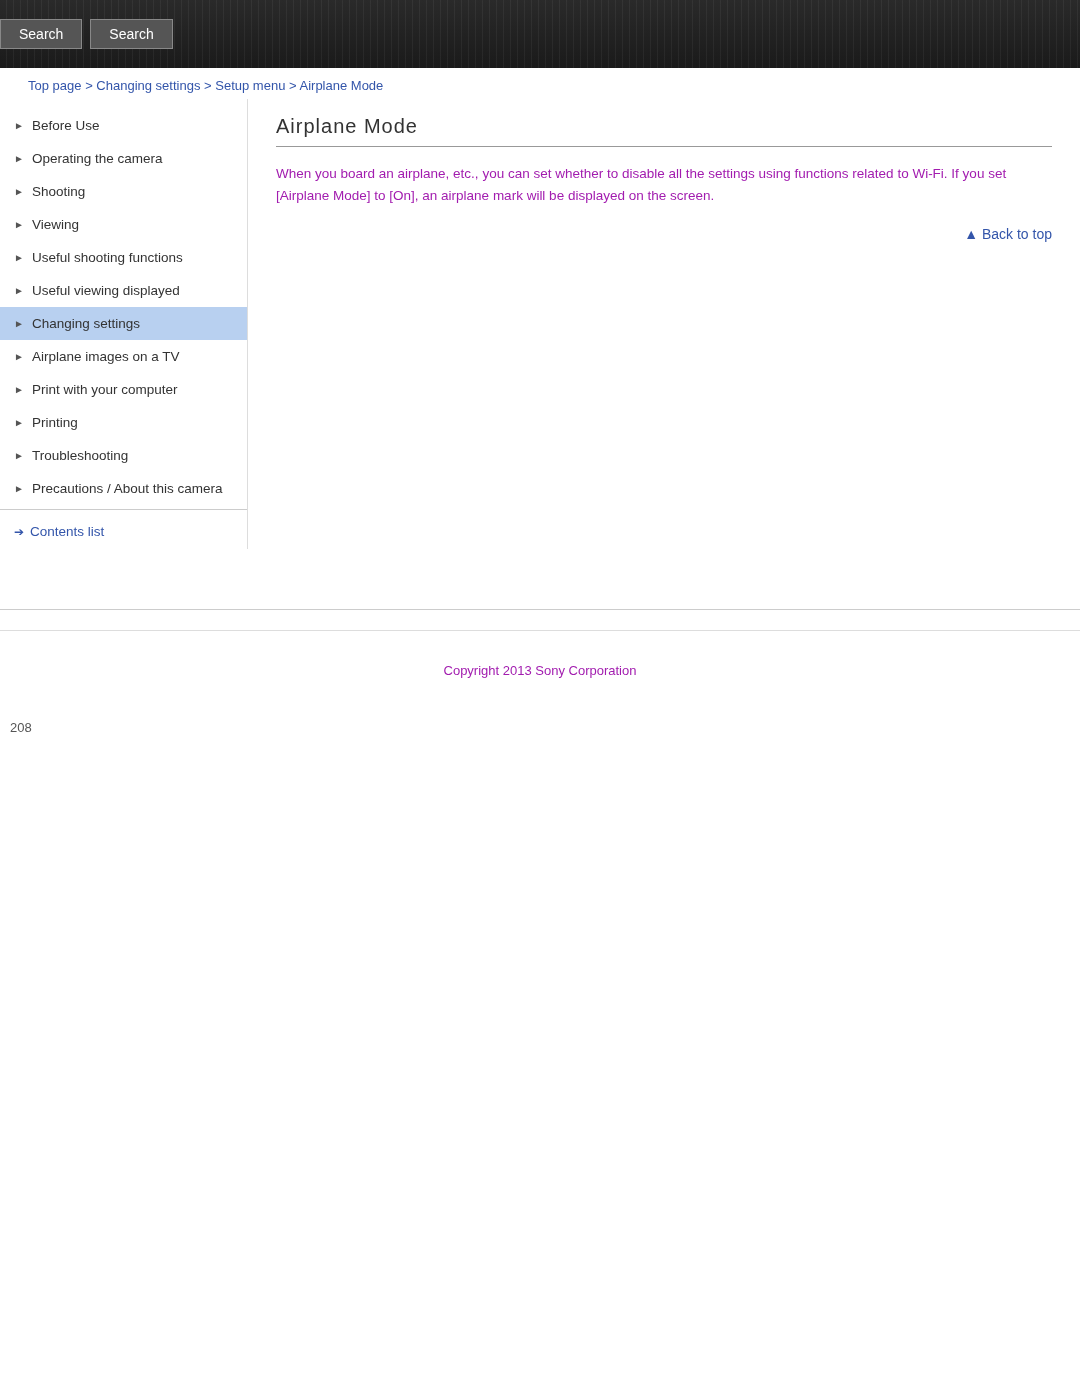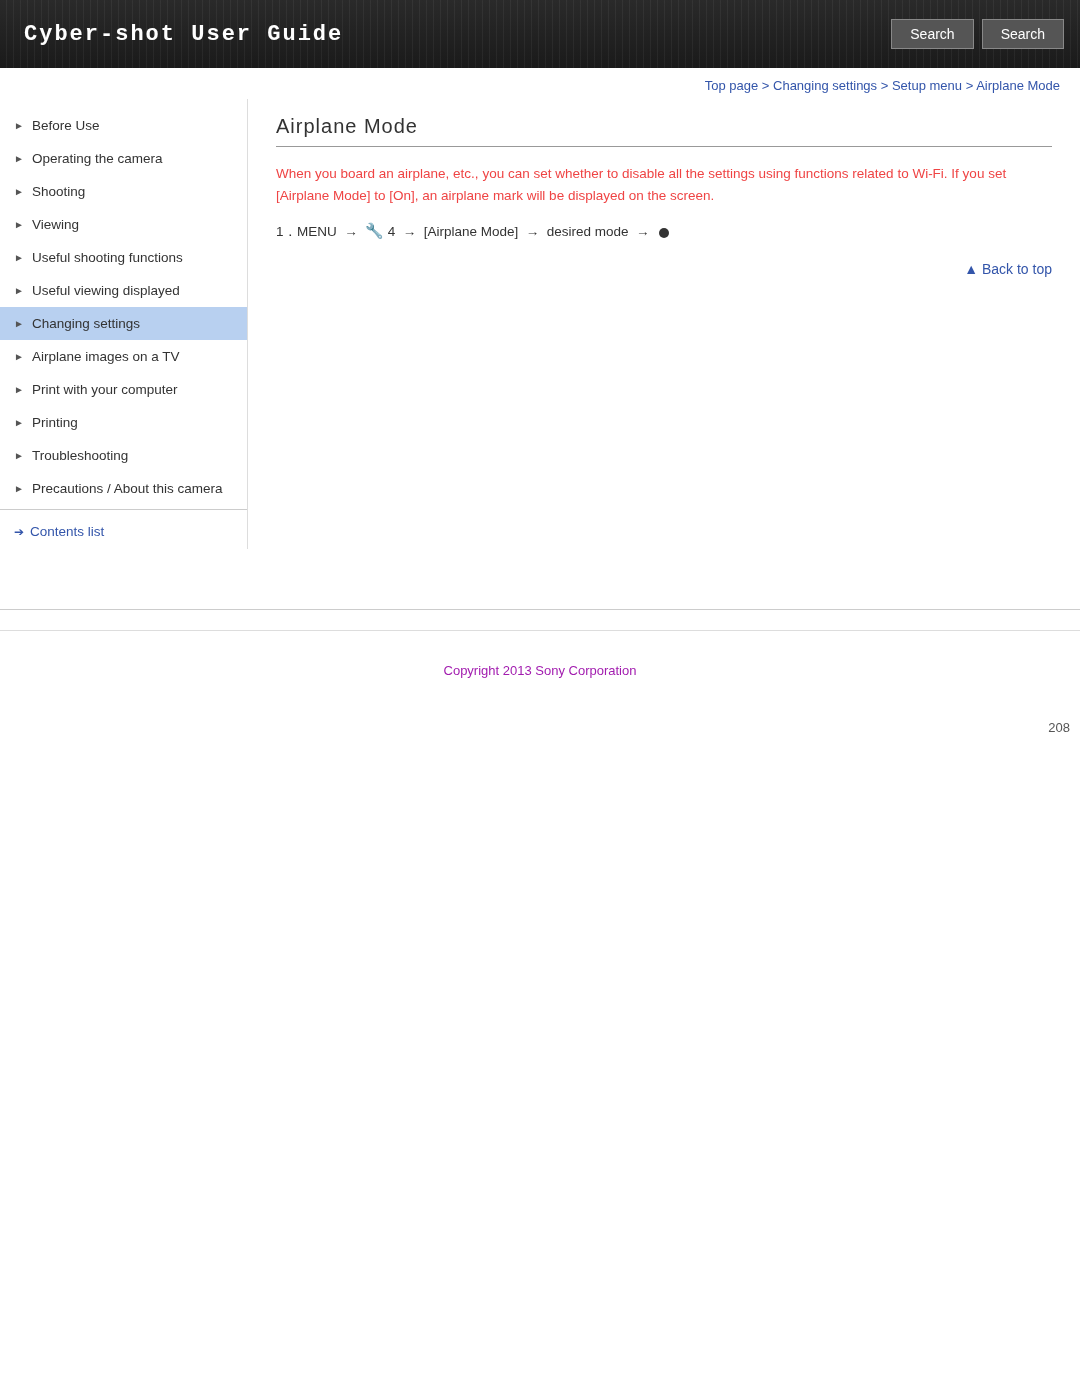--- a/index.html
+++ b/index.html
@@ -54,22 +54,21 @@
       background: #555;
       color: #fff;
       border: 1px solid #888;
       padding: 6px 18px;
       font-size: 14px;
       cursor: pointer;
     }
 
     
     .breadcrumb {
-      text-align: right;
-      padding: 10px 20px 6px 20px;
+      padding: 10px 20px 6px 28px;
       font-size: 13px;
       color: #3355aa;
     }
     .breadcrumb a {
       color: #3355aa;
       text-decoration: none;
     }
     .breadcrumb span { color: #3355aa; }
 
     
@@ -134,21 +133,21 @@
       border-bottom: 1px solid #999;
       padding-bottom: 8px;
       margin-bottom: 16px;
       margin-top: 6px;
       font-family: Arial, sans-serif;
       letter-spacing: 1px;
     }
     .content-text {
       font-size: 13.5px;
       line-height: 1.6;
-      color: #ef4444;
+      color: #a21caf;
       margin-bottom: 16px;
     }
     .instruction {
       font-size: 13.5px;
       margin-bottom: 12px;
       color: #333;
     }
     .back-to-top {
       text-align: right;
       color: #3355aa;
@@ -164,41 +163,40 @@
     
     .footer {
       text-align: center;
       padding: 32px;
       font-size: 13px;
       color: #a21caf;
       border-top: 1px solid #ddd;
       margin-top: 20px;
     }
     .page-number {
-      text-align: right;
+      text-align: left;
       padding: 10px;
       font-size: 13px;
       color: #555;
     }
     .bullet-circle {
       display: inline-block;
       width: 10px;
       height: 10px;
       background: #333;
       border-radius: 50%;
       vertical-align: middle;
       margin-left: 2px;
     }
   </style>
 </head>
 <body>
 
 <header class="header">
   <div class="header-stripe"></div>
-  <span class="header-title">Cyber-shot User Guide</span>
   <div class="header-buttons">
     <button class="header-btn">Search</button>
     <button class="header-btn">Search</button>
   </div>
 </header>
 
 <div class="breadcrumb">
   <a href="#">Top page</a>
   <span> &gt; </span>
   <a href="#">Changing settings</a>
@@ -266,26 +264,20 @@
       <span class="arrow-right">➔</span>
       <span>Contents list</span>
     </a>
   </nav>
 
   <main class="content">
     <h1 class="page-title">Airplane Mode</h1>
 
     <p class="content-text">When you board an airplane, etc., you can set whether to disable all the settings using functions related to Wi-Fi. If you set [Airplane Mode] to [On], an airplane mark will be displayed on the screen.</p>
 
-    <p class="instruction">
-      1．MENU &nbsp;→&nbsp;
-      <span style="font-size:15px;">🔧</span>
-      4 &nbsp;→&nbsp; [Airplane Mode] &nbsp;→&nbsp; desired mode &nbsp;→&nbsp;
-      <span class="bullet-circle"></span>
-    </p>
 
     <div class="back-to-top">
       <a href="#">▲ Back to top</a>
     </div>
   </main>
 </div>
 
 <div style="border-top: 1px solid #ccc; margin-top: 60px;"></div>
 <div class="footer">
   <span>Copyright 2013 Sony Corporation</span>

